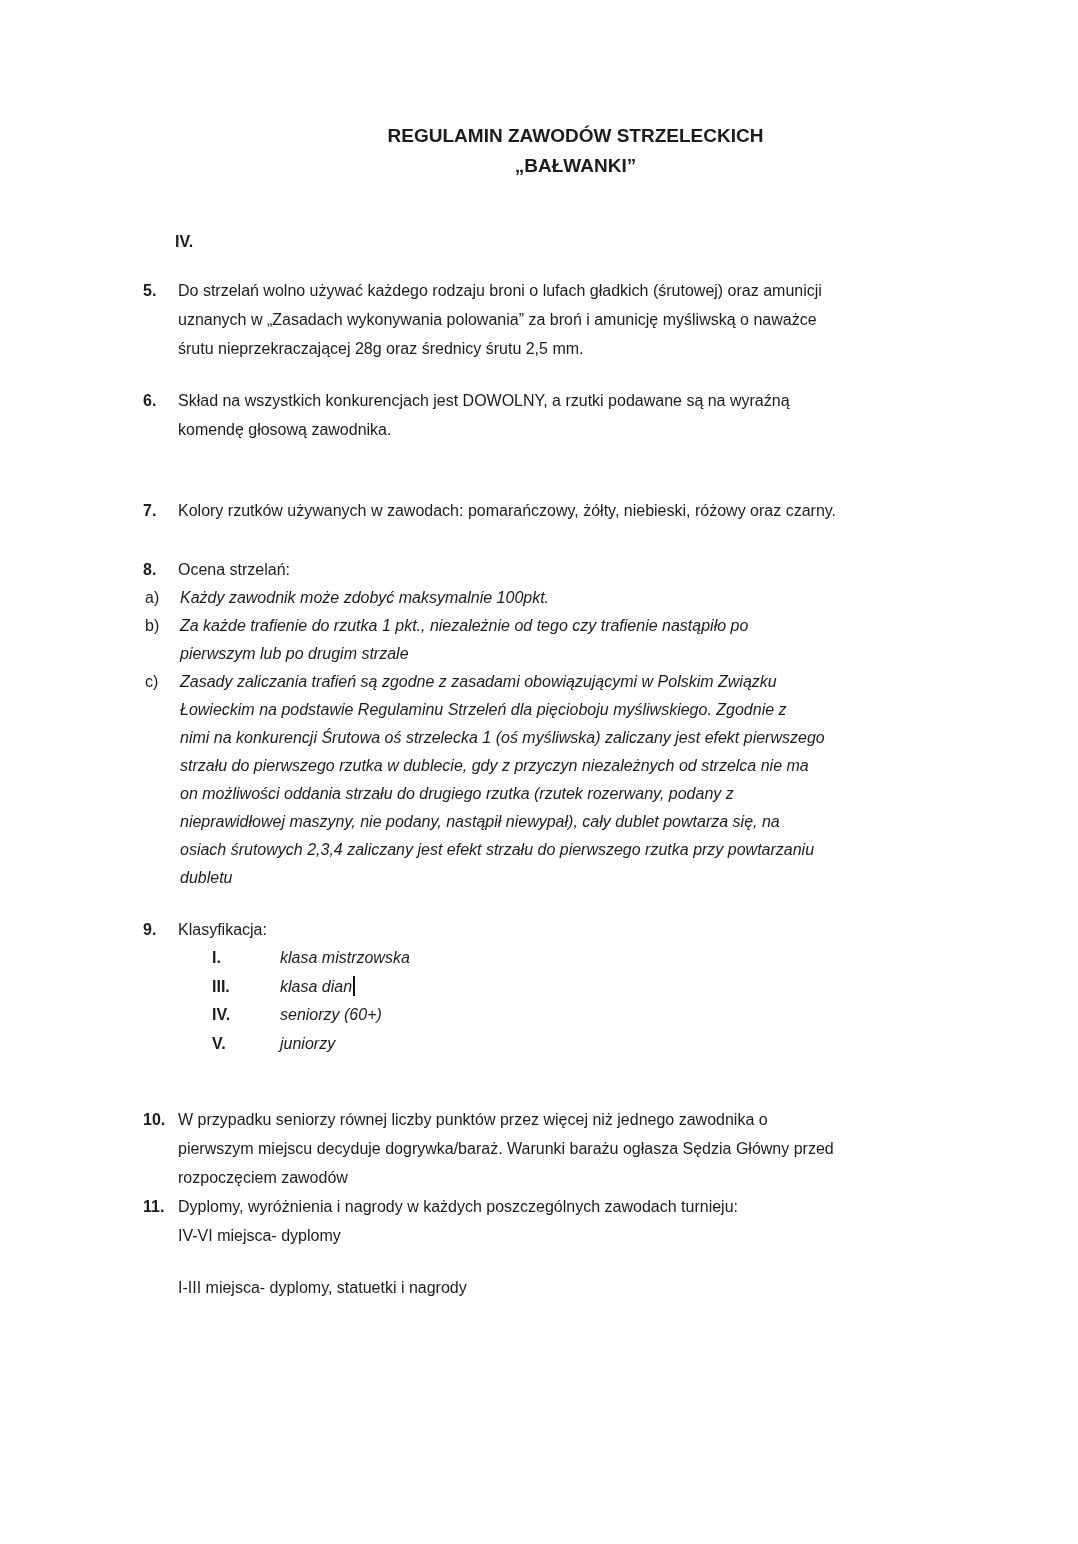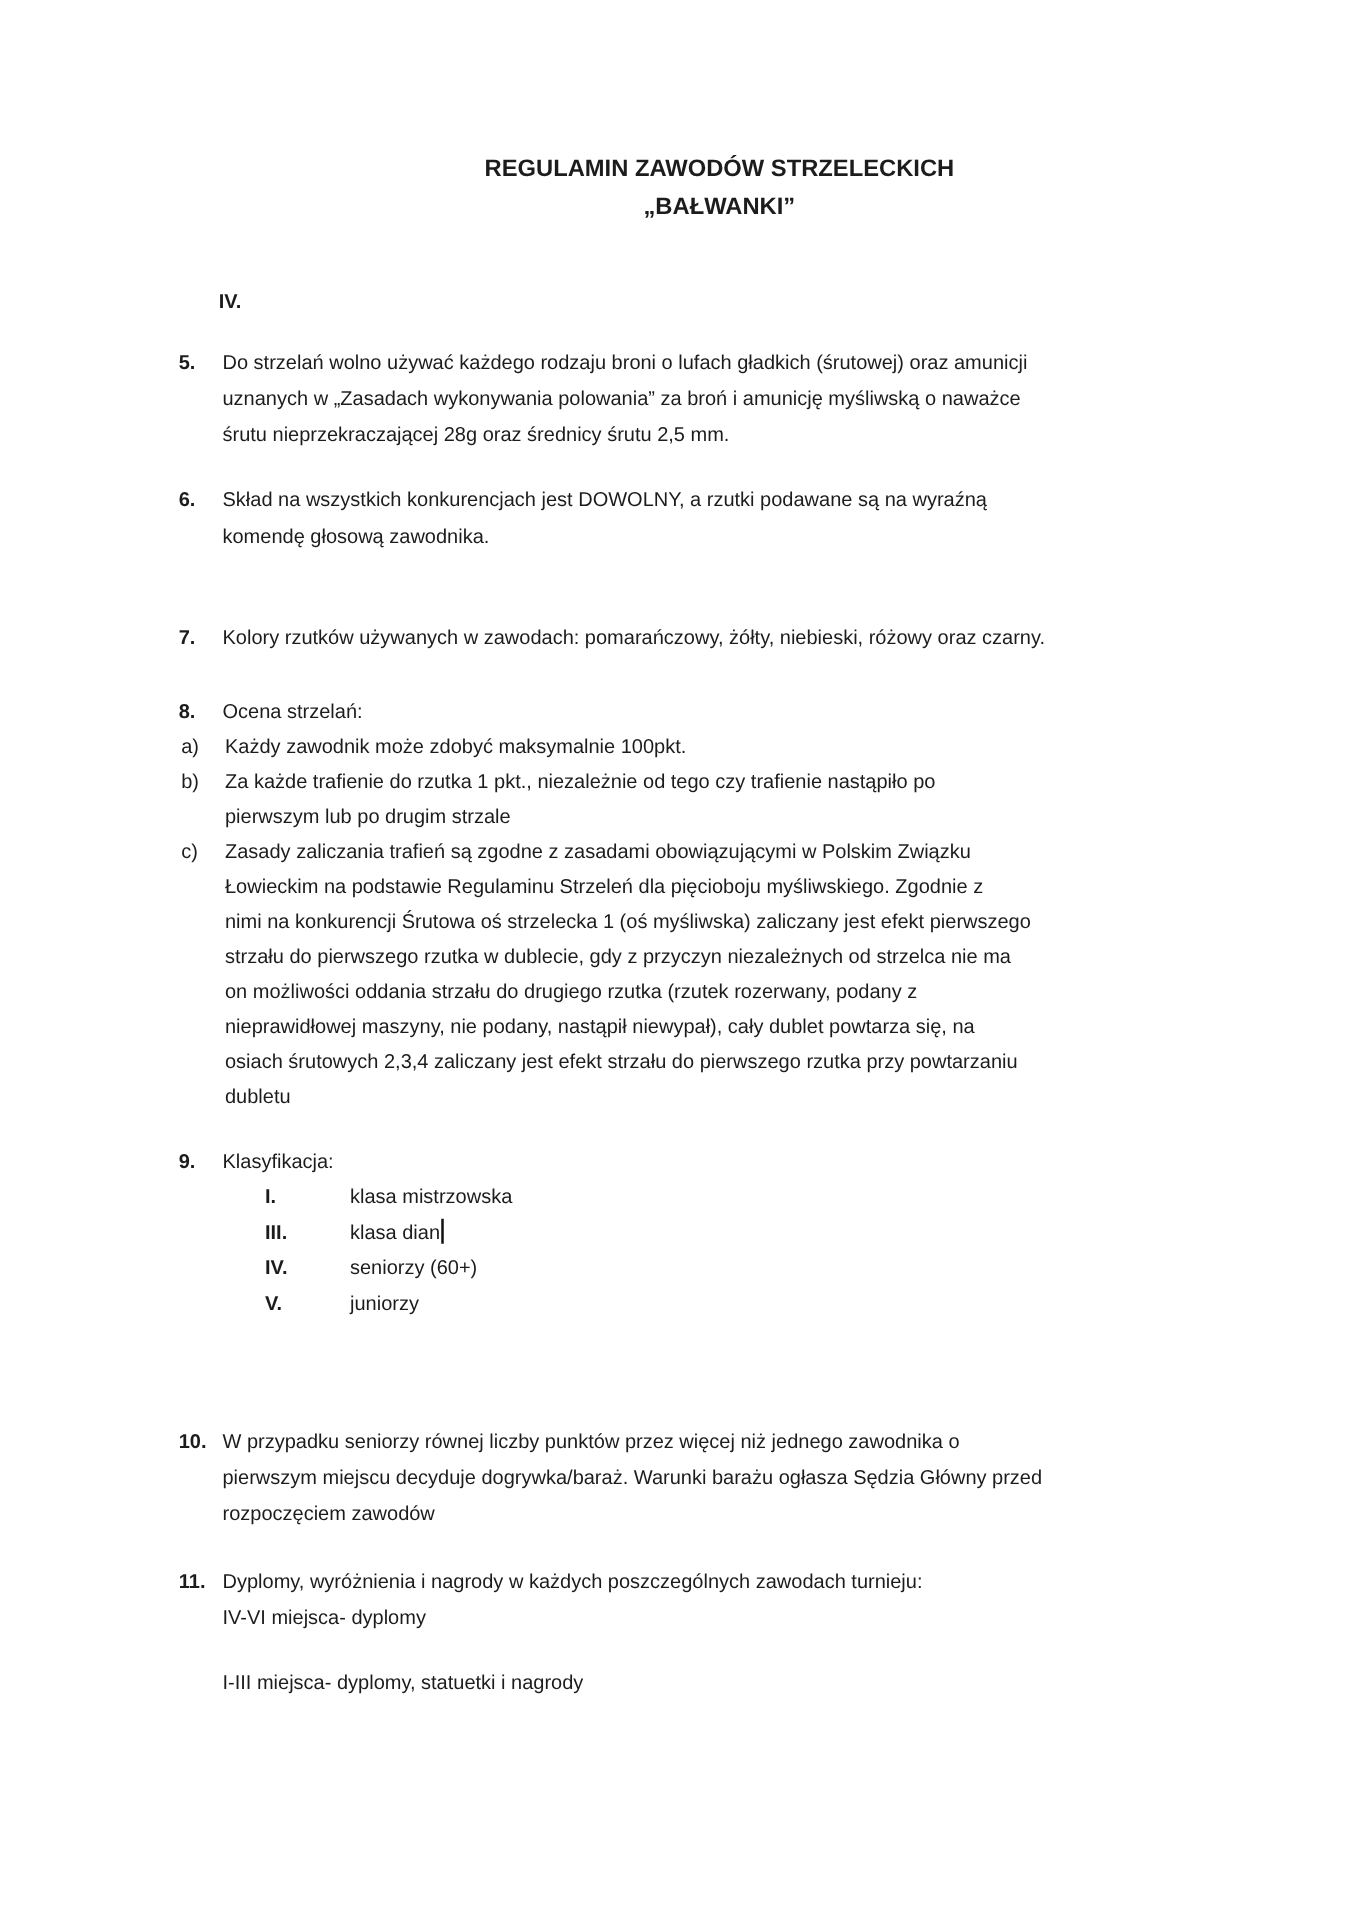--- a/index.html
+++ b/index.html
@@ -18,30 +18,30 @@
     overflow: hidden;
   }
   .title { text-align: center; font-weight: bold; font-size: 19px; line-height: 30px; }
   .item { display: flex; align-items: flex-start; }
   .marker { flex: 0 0 35px; font-weight: bold; }
   .wide-marker { flex: 0 0 70px; font-weight: bold; }
   .item-text { flex: 1; white-space: pre-line; }
   .item-iv { padding-left: 32px; }
   .sub-row { display: flex; margin-left: 2px; line-height: 28px; }
   .sub-marker { flex: 0 0 35px; font-weight: normal; }
-  .sub-text { flex: 1; white-space: pre-line; }
+  .sub-text { flex: 1; white-space: pre-line; font-style: italic; }
   .roman-row { display: flex; margin-left: 69px; line-height: 28.5px; }
   .roman-marker { flex: 0 0 68px; font-weight: bold; }
   .gap-title-to-iv { margin-top: 46px; }
   .gap-20 { margin-top: 20px; }
   .gap-23 { margin-top: 23px; }
-  .gap-25 { margin-top: 25px; }
+  .gap-25 { }
   .gap-30 { margin-top: 30px; }
   .gap-52 { margin-top: 52px; }
-  .gap-81 { margin-top: 81px; }
+  .gap-81 { margin-top: 47px; }
   .caret {
     display: inline-block;
     width: 2px;
     height: 20px;
     background: #111111;
     vertical-align: -4px;
     margin-left: 1px;
   }
 </style>
 </head>

